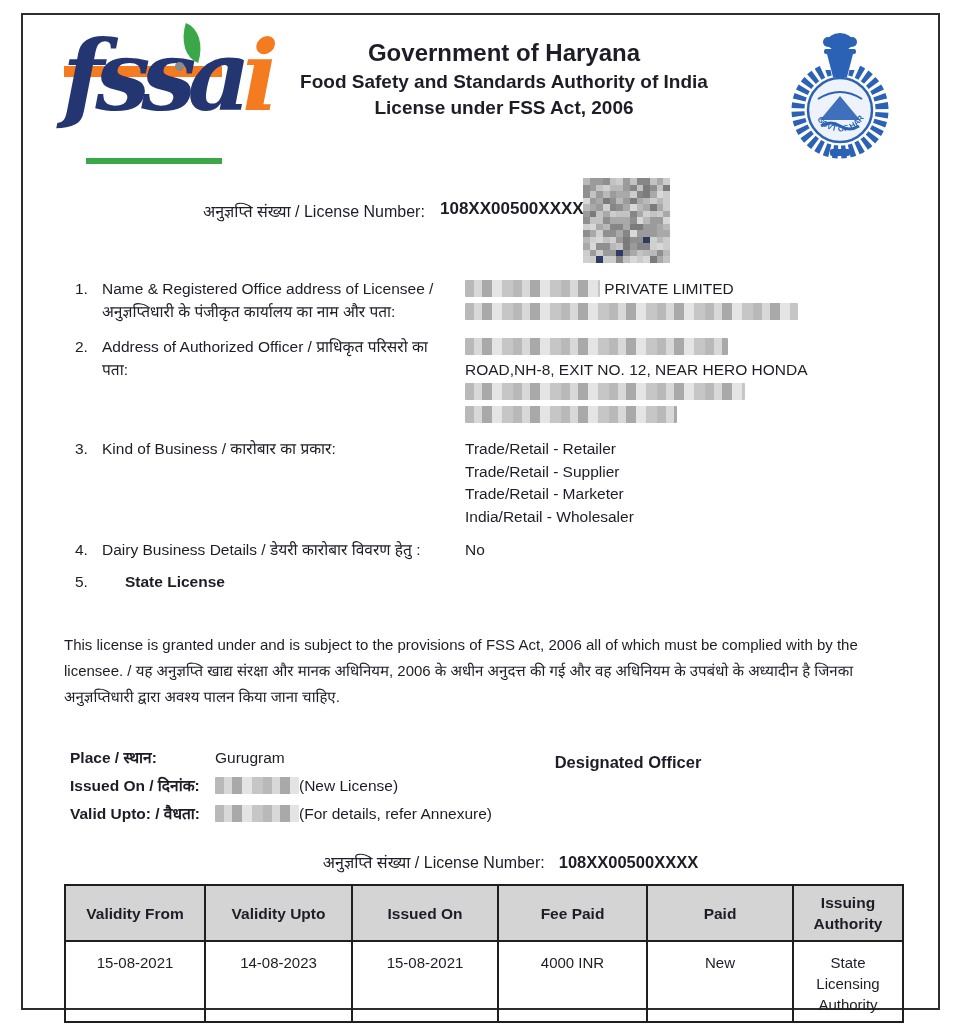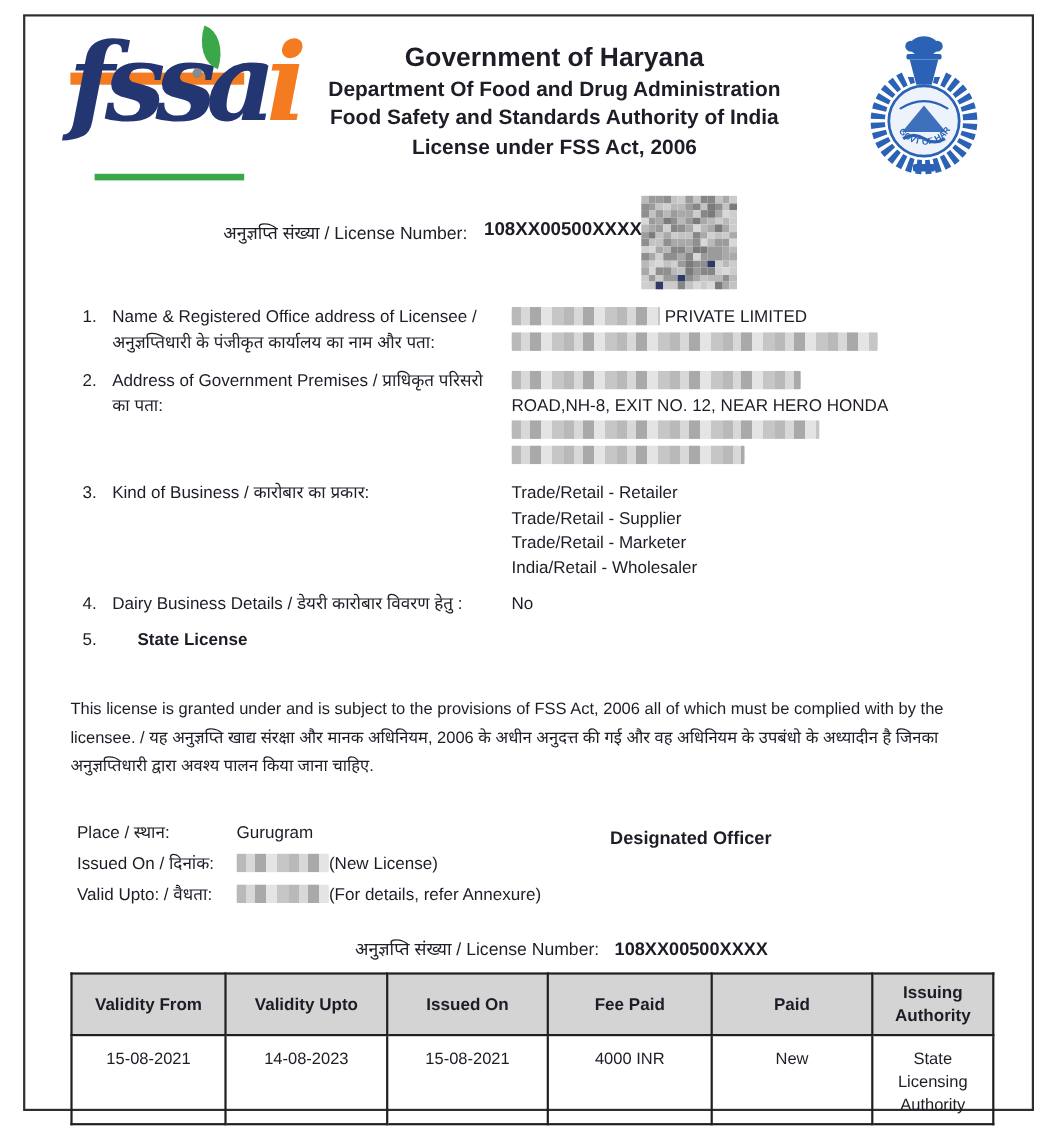--- a/index.html
+++ b/index.html
@@ -45,21 +45,21 @@
       repeating-linear-gradient(90deg,#b9b9b9 0 9px,#d8d8d8 9px 17px,#a9a9a9 17px 27px,#e4e4e4 27px 37px,#c6c6c6 37px 48px),
       repeating-linear-gradient(0deg,rgba(255,255,255,.55) 0 6px,rgba(125,125,125,.28) 6px 12px);
     filter:blur(.6px);}
 
   
   .provision{position:absolute;top:632px;left:64px;width:820px;font-size:15px;line-height:26px;}
 
   
   .signature{position:absolute;top:744px;left:70px;width:812px;font-size:15.5px;}
   .sig-row{height:28px;line-height:28px;}
-  .sig-label{display:inline-block;width:145px;}
+  .sig-label{display:inline-block;width:145px;font-weight:bold;}
   .officer{position:absolute;left:418px;top:6px;width:280px;text-align:center;line-height:25px;}
   .officer-title{font-size:16.5px;font-weight:bold;}
   .officer-hi{font-size:15.5px;}
 
   
   .lic2{position:absolute;top:851px;left:0;width:100%;text-align:center;padding-left:58px;box-sizing:border-box;font-size:16px;}
   .lic2 .val{font-weight:bold;font-size:16.5px;margin-left:14px;}
 
   
   .vtable{position:absolute;top:884px;left:64px;border-collapse:collapse;table-layout:fixed;padding-left:11px;}
@@ -76,21 +76,20 @@
   <div class="header">
     <div class="fssai">
       <div class="fssai-bar"></div>
       <div class="fssai-text"><span class="navy">fssa</span><span class="orange">i</span></div>
       <div class="fssai-leaf"></div>
       <div class="fssai-dot"></div>
       <div class="fssai-underline"></div>
     </div>
     <div class="header-center">
       <div class="t-gov">Government of Haryana</div>
-      <div class="t-dept">Department Of Food and Drug Administration</div>
       <div class="t-auth">Food Safety and Standards Authority of India</div>
       <div class="t-act">License under FSS Act, 2006</div>
     </div>
     <svg class="emblem" viewBox="0 0 120 132">
       <circle cx="60" cy="80" r="42" fill="none" stroke="#2b62b5" stroke-width="13" stroke-dasharray="5 3.2" transform="rotate(-8 60 80)"></circle>
       <rect x="42" y="26" width="36" height="14" fill="#ffffff"></rect>
       <g fill="#2b62b5">
         <ellipse cx="60" cy="12" rx="13" ry="9"></ellipse>
         <circle cx="48" cy="12" r="5"></circle>
           <circle cx="72" cy="12" r="5"></circle>
@@ -289,21 +288,21 @@
       <div class="num">1.</div>
       <div class="label">Name &amp; Registered Office address of Licensee / अनुज्ञप्तिधारी के पंजीकृत कार्यालय का नाम और पता:</div>
       <div class="value">
         <div><span class="redact" style="width:135px"></span> <span>PRIVATE LIMITED</span></div>
         <div><span class="redact" style="width:333px"></span></div>
       </div>
     </div>
 
     <div class="item mb2">
       <div class="num">2.</div>
-      <div class="label">Address of Government Premises / प्राधिकृत परिसरो का पता:</div>
+      <div class="label">Address of Authorized Officer / प्राधिकृत परिसरो का पता:</div>
       <div class="value">
         <div><span class="redact" style="width:263px"></span></div>
         <div>ROAD,NH-8, EXIT NO. 12, NEAR HERO HONDA</div>
         <div><span class="redact" style="width:280px"></span></div>
         <div><span class="redact" style="width:212px"></span></div>
       </div>
     </div>
 
     <div class="item mb4">
       <div class="num">3.</div>

